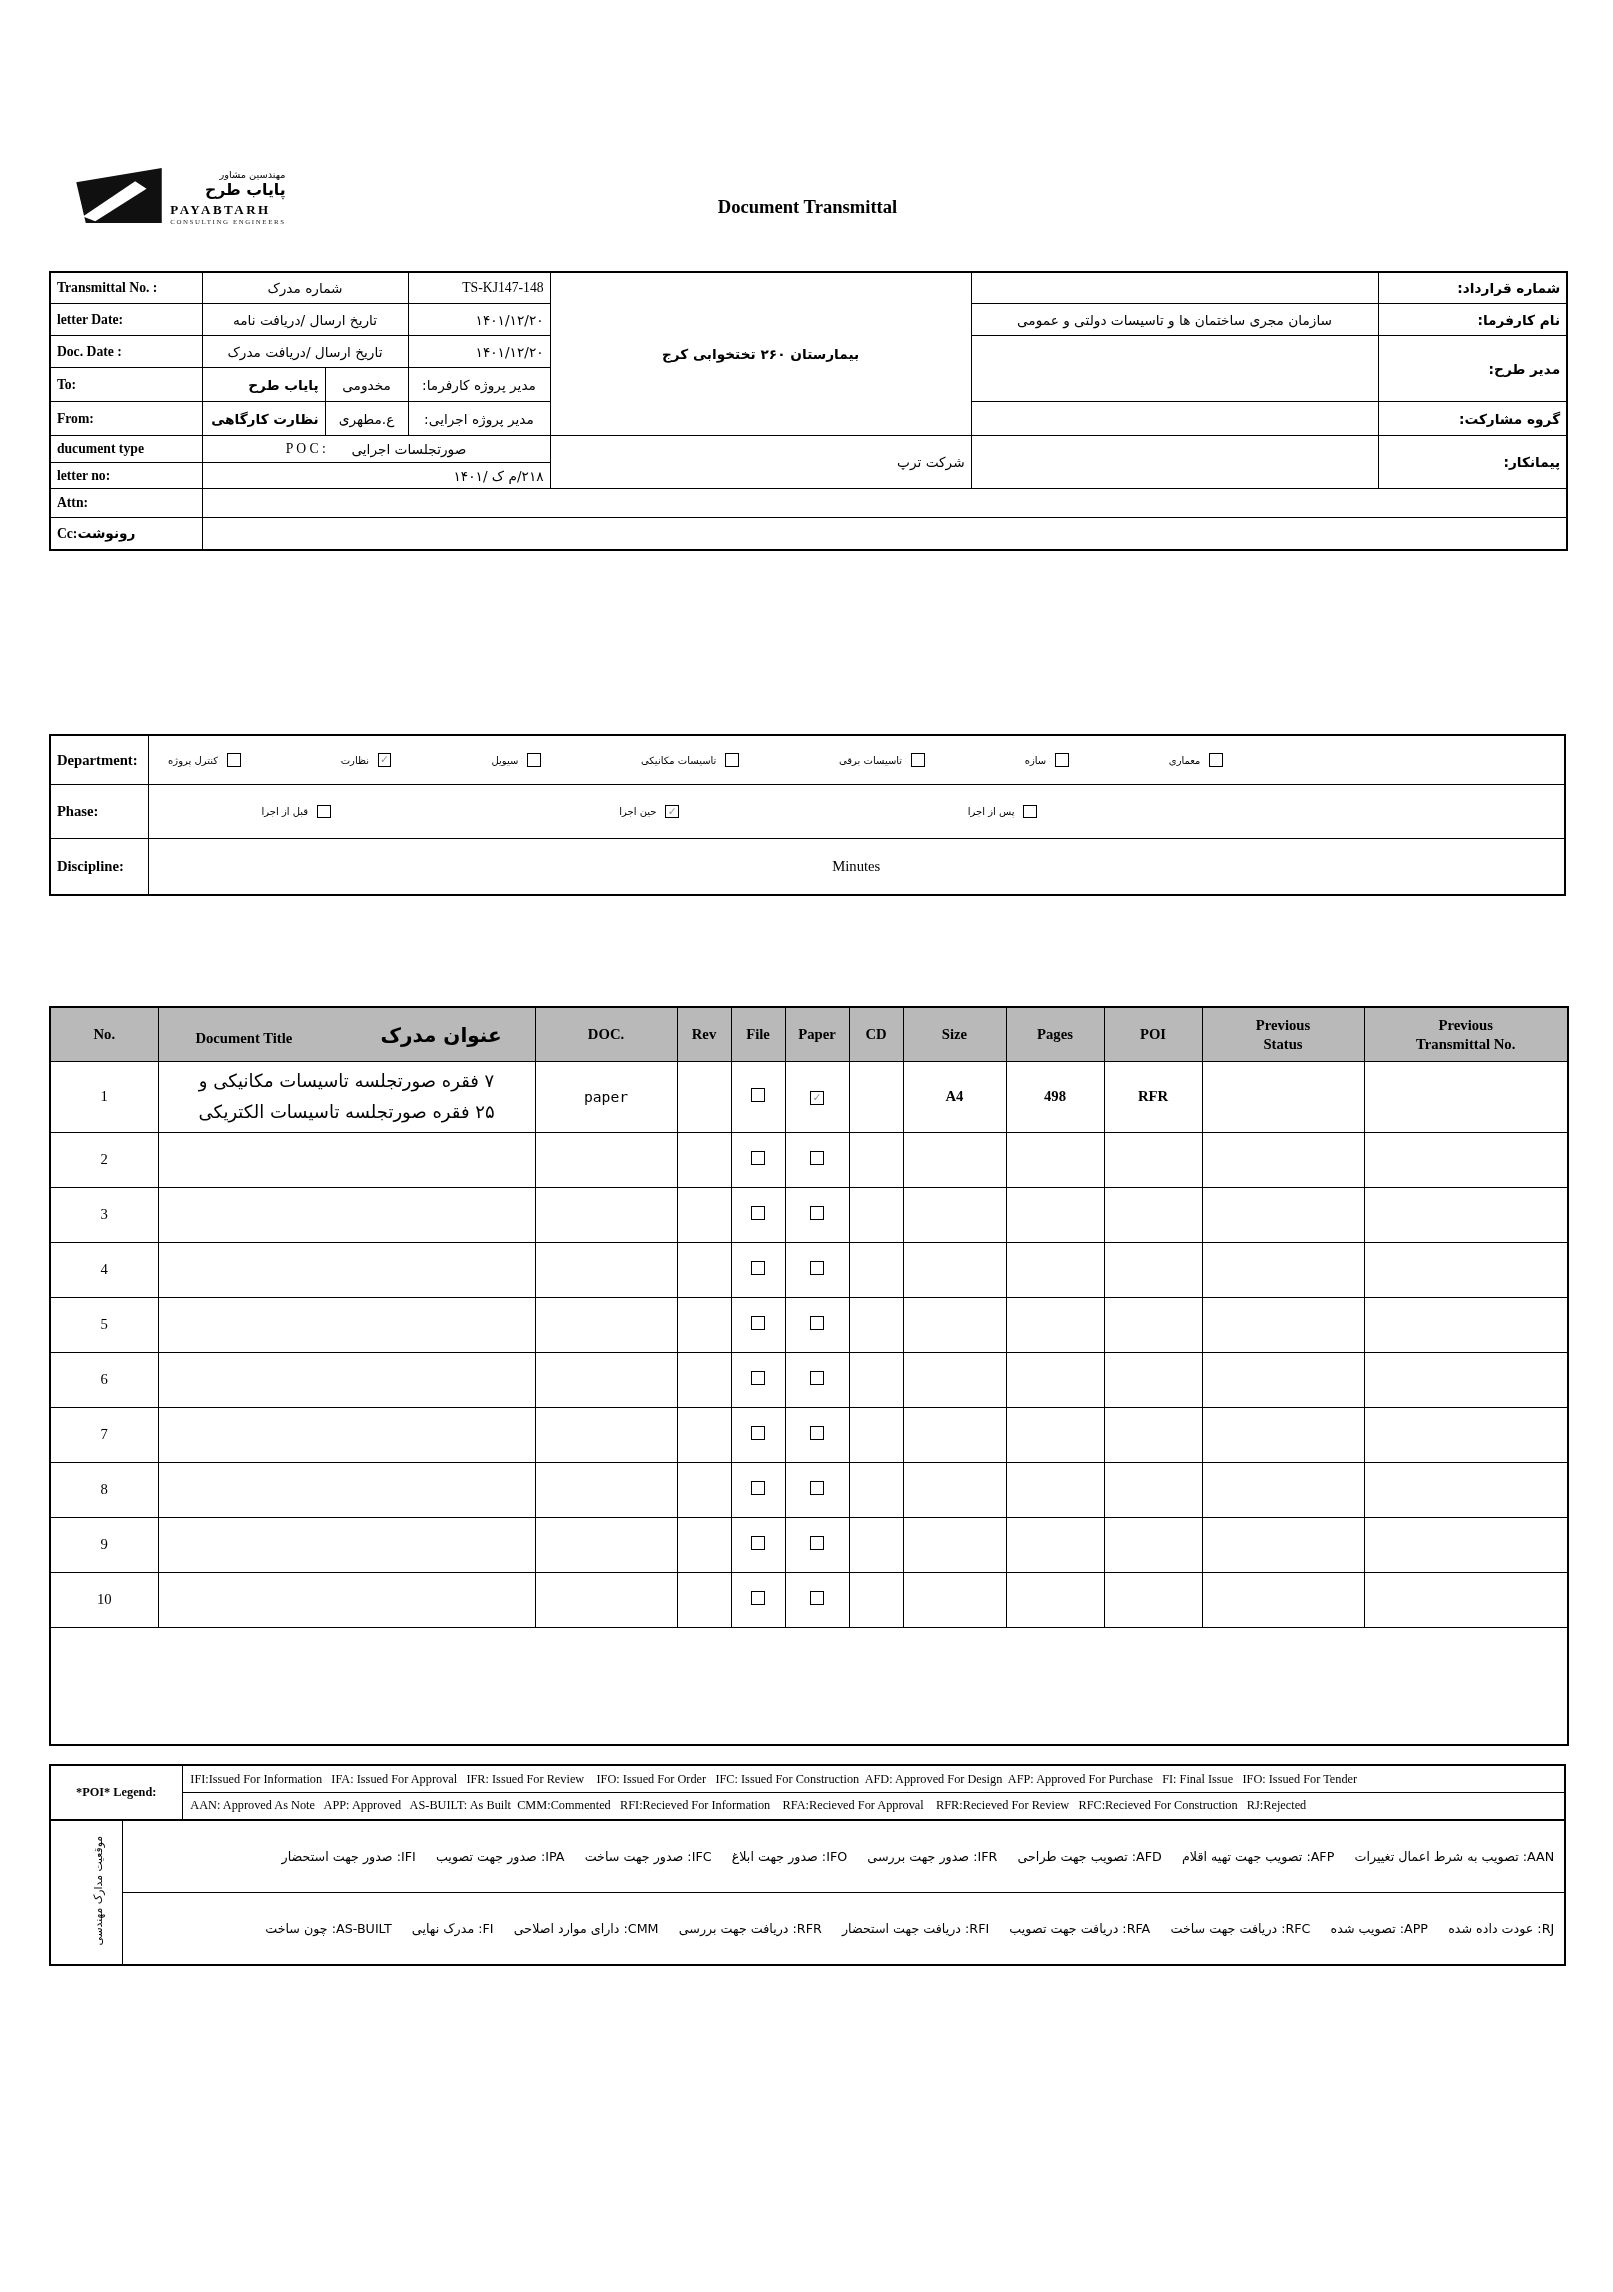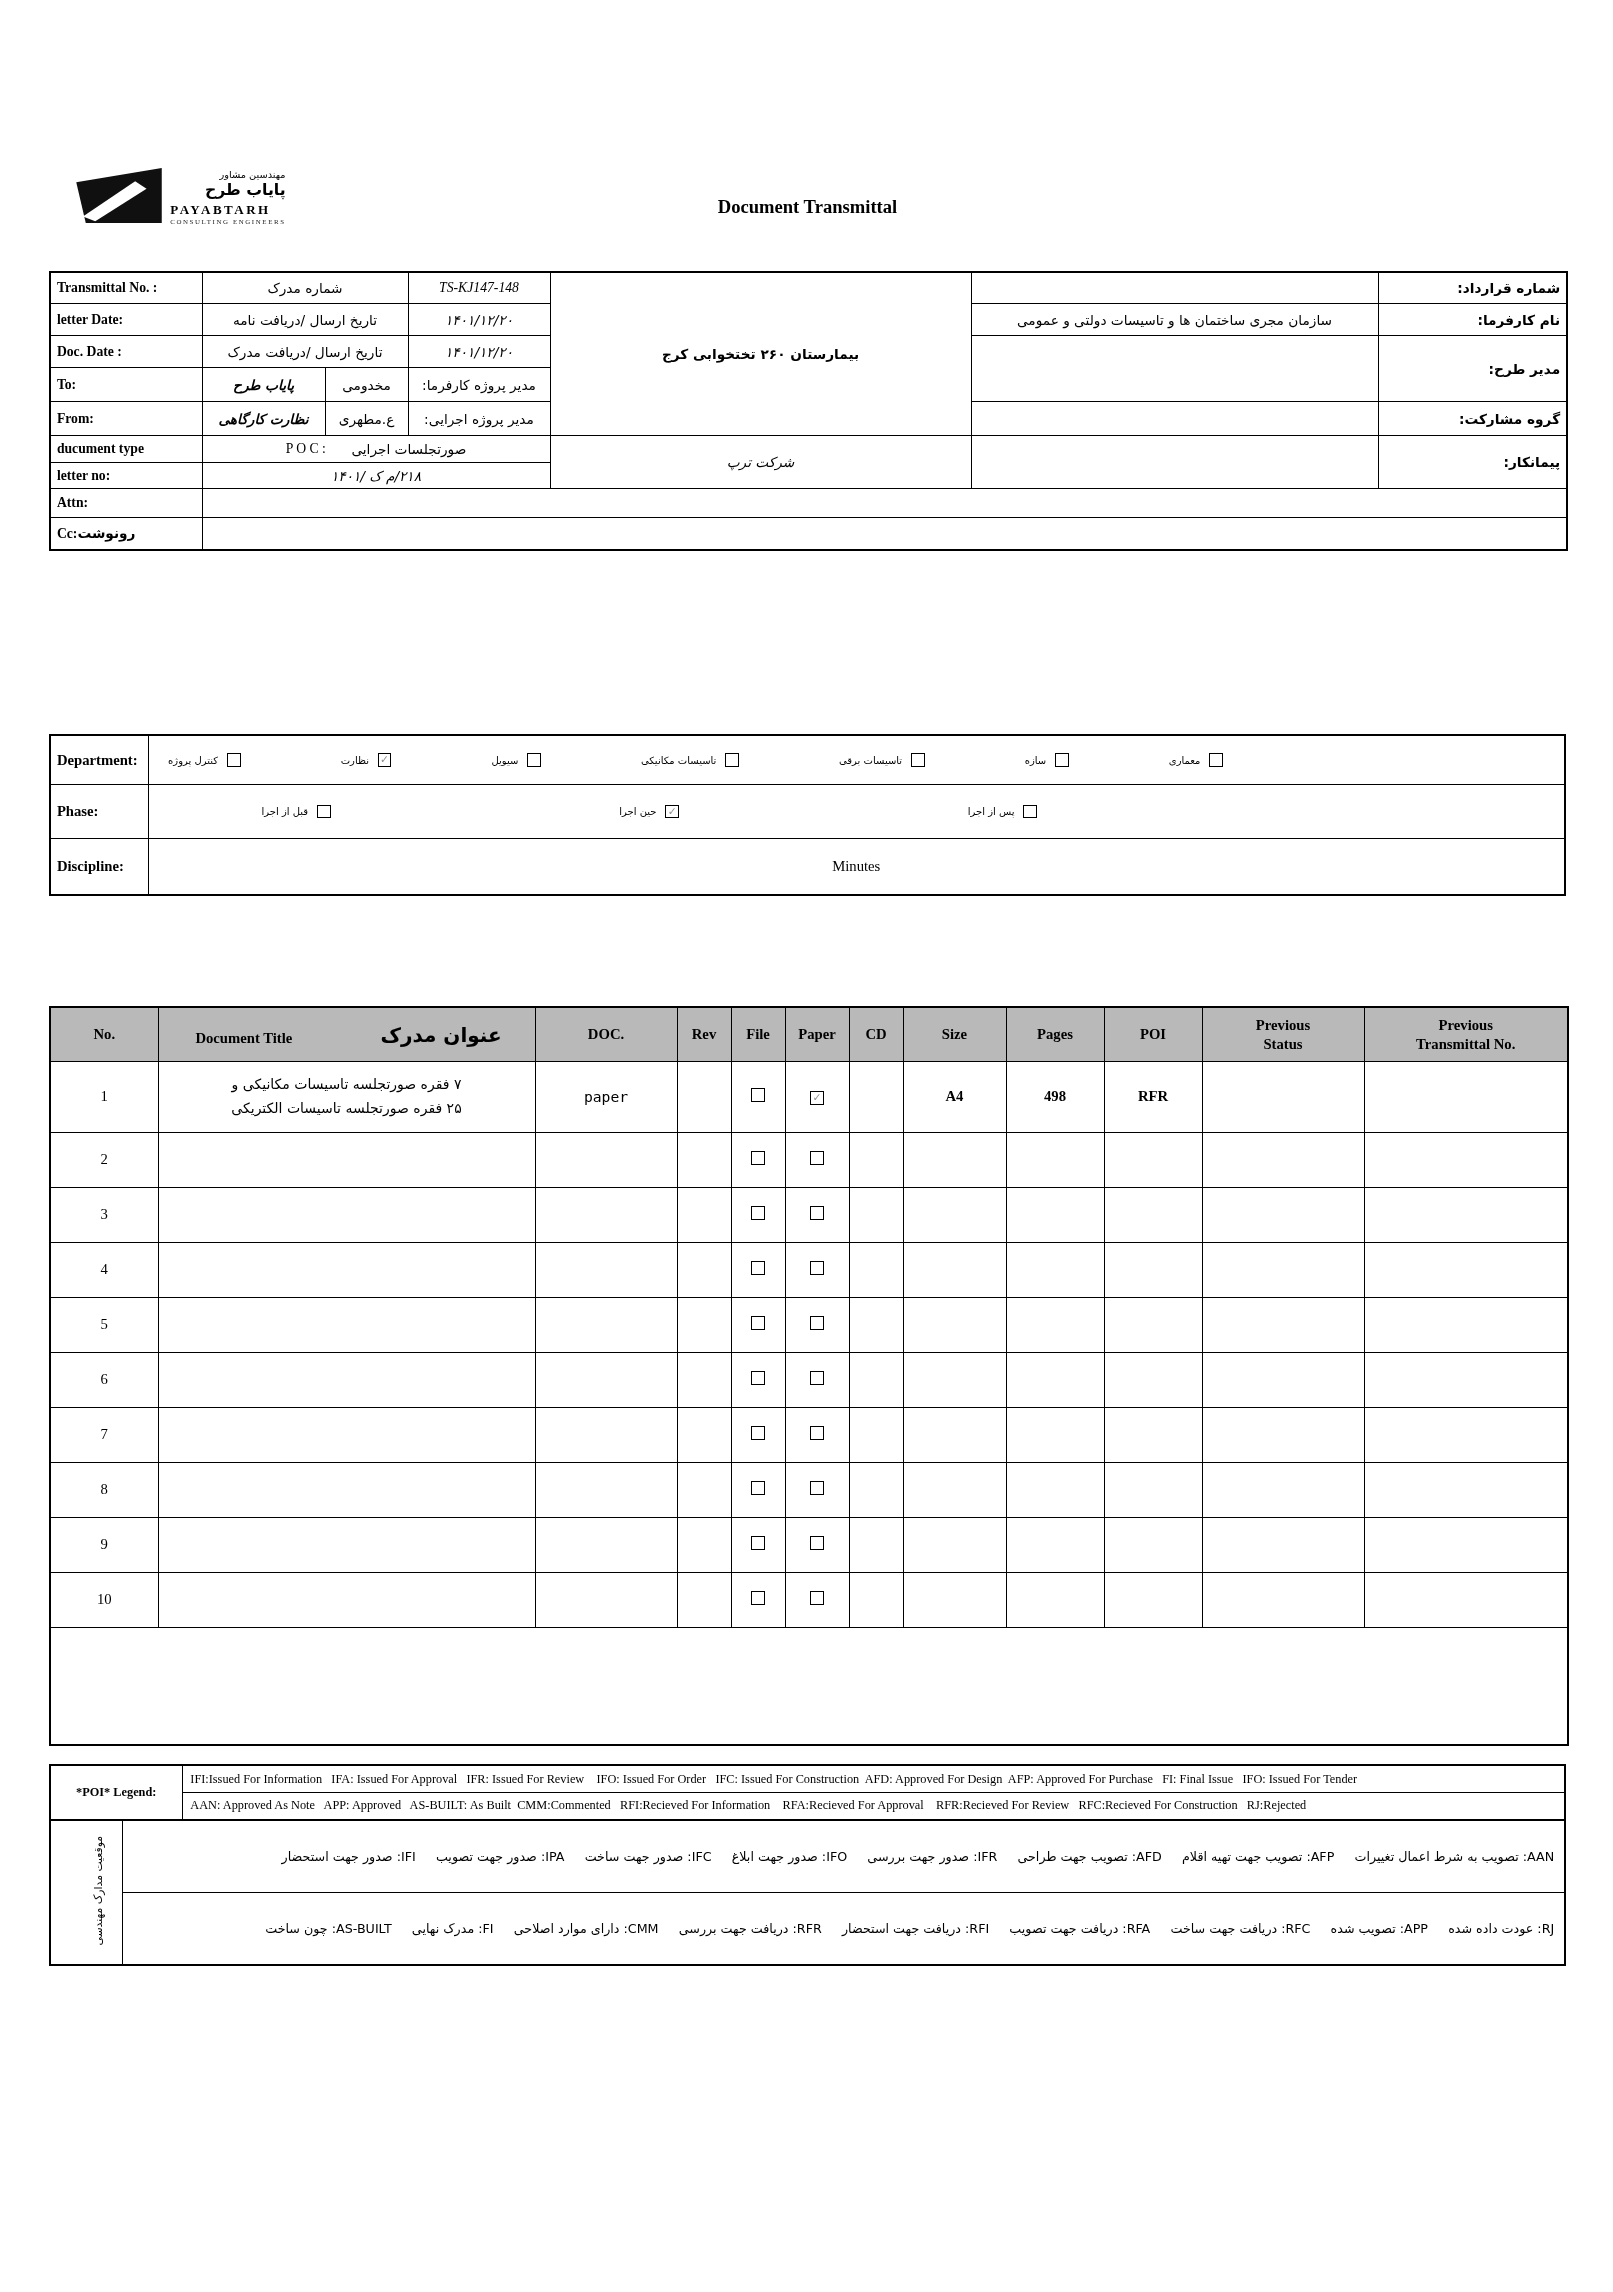--- a/index.html
+++ b/index.html
@@ -29,21 +29,21 @@
 
   
   .top-table { border:2px solid #000; margin-top:17.6px; }
   .top-table td { padding:1px 5.9px; font-size:13.7px; height:32px; }
   tr.rh35 td { height:34px; }
   tr.rh28 td { height:27.4px; }
   tr.rh26 td { height:25.5px; }
   tr.rh30 td { height:29px; }
   tr.rh34 td { height:33px; }
   .en-lbl { font-weight:bold; font-size:15.7px; white-space:nowrap; }
-  .c-center { text-align:center;font-style:italic; }
+  .c-center { text-align:right; }
   .fa-sm { font-size:12.3px; text-align:center; }
   .bold { font-weight:bold; }
   .project-cell { text-align:center; font-weight:bold; font-size:14.7px; }
   .r-lbl { text-align:right; font-weight:bold; font-size:14px; }
   .r-val { text-align:center; font-size:12.7px; }
   .poc-flex { display:flex; justify-content:center; gap:25.5px; align-items:center; font-size:13.7px; }
 
   
   .cls-table { border:2px solid #000; margin-top:183px; }
   .cls-table td { font-size:14.7px; }
@@ -68,21 +68,21 @@
   
   .doc-table { border:2px solid #000; margin-top:110px; }
   .doc-table th { background:#b9b9b9; font-size:14.7px; height:54px; padding:2px 3.9px; font-weight:bold; }
   .th-sm { font-size:11.8px; white-space:pre-line; line-height:1.25; }
   .th-title-flex { display:flex; justify-content:space-between; align-items:flex-end; padding:0 29px 0 33px; }
   .th-title-flex .fa { font-size:20px; font-weight:bold; }
   .doc-table td { text-align:center; font-size:14.7px; padding:2px 3.9px; }
   .doc-table tbody tr { height:55px; }
   [data-name="doc-table-body"] tr:first-child { height:71px; }
   .c-no { font-size:15.7px; }
-  .t-line { font-size:14px; line-height:1.7; }
+  .t-line { font-size:18px; line-height:1.7; }
   .c-doc { text-align:left; font-family:"DejaVu Sans Mono","Liberation Mono",monospace; font-size:13.7px; padding-left:9.8px; }
   .c-b { font-weight:bold; }
   .spacer-row td { height:118px; }
 
   
   .sig-table { border:2px solid #000; margin-top:-2px; }
   .sig-table td { height:61px; vertical-align:top; padding:2.9px 7.8px; font-size:13.7px; }
 
   
   .legend-en { border:2px solid #000; margin-top:17.6px; }

